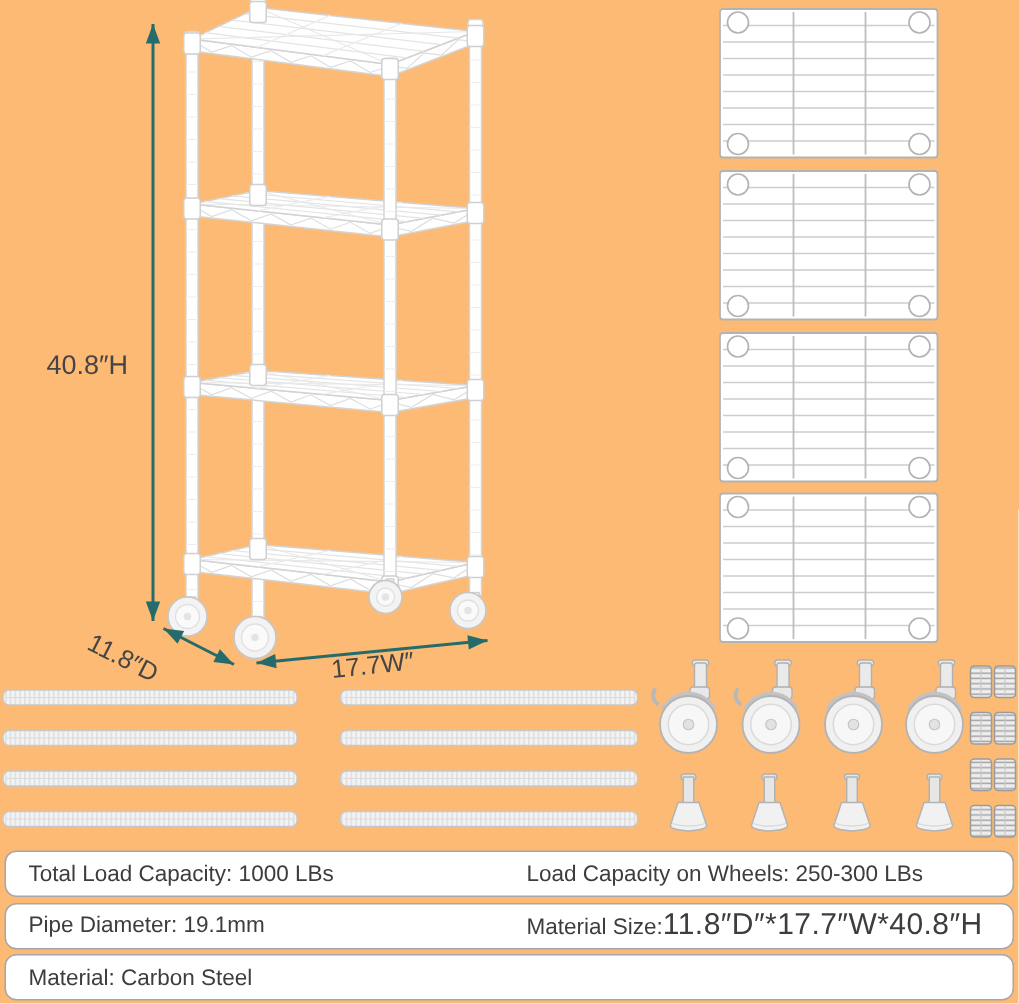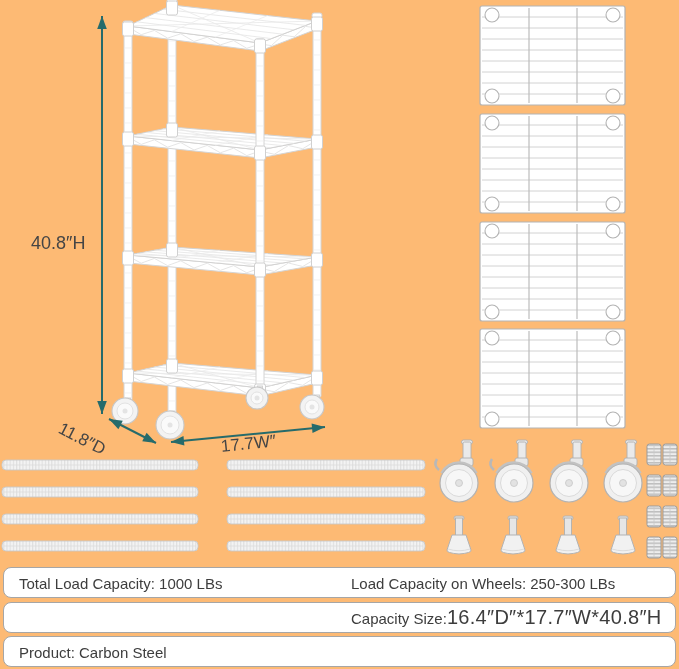--- a/index.html
+++ b/index.html
@@ -470,22 +470,23 @@
 
   <div id="specs">
     <div class="spec-row">
       <span class="cl">Total Load Capacity: 1000 LBs</span>
       <span class="cr">
         <span>Load Capacity on Wheels: 250-300 LBs</span>
         <span class="big"></span>
       </span>
     </div>
     <div class="spec-row">
+      <span class="cl">Pipe Diameter: 19.1mm</span>
       <span class="cr">
-        <span>Capacity Size: </span>
-        <span class="big">16.4″D″*17.7″W*40.8″H</span>
+        <span>Material Size: </span>
+        <span class="big">11.8″D″*17.7″W*40.8″H</span>
       </span>
     </div>
     <div class="spec-row">
-      <span class="cl">Product: Carbon Steel</span>
+      <span class="cl">Material: Carbon Steel</span>
     </div>
   </div>
 </div>
 
 </body></html>

